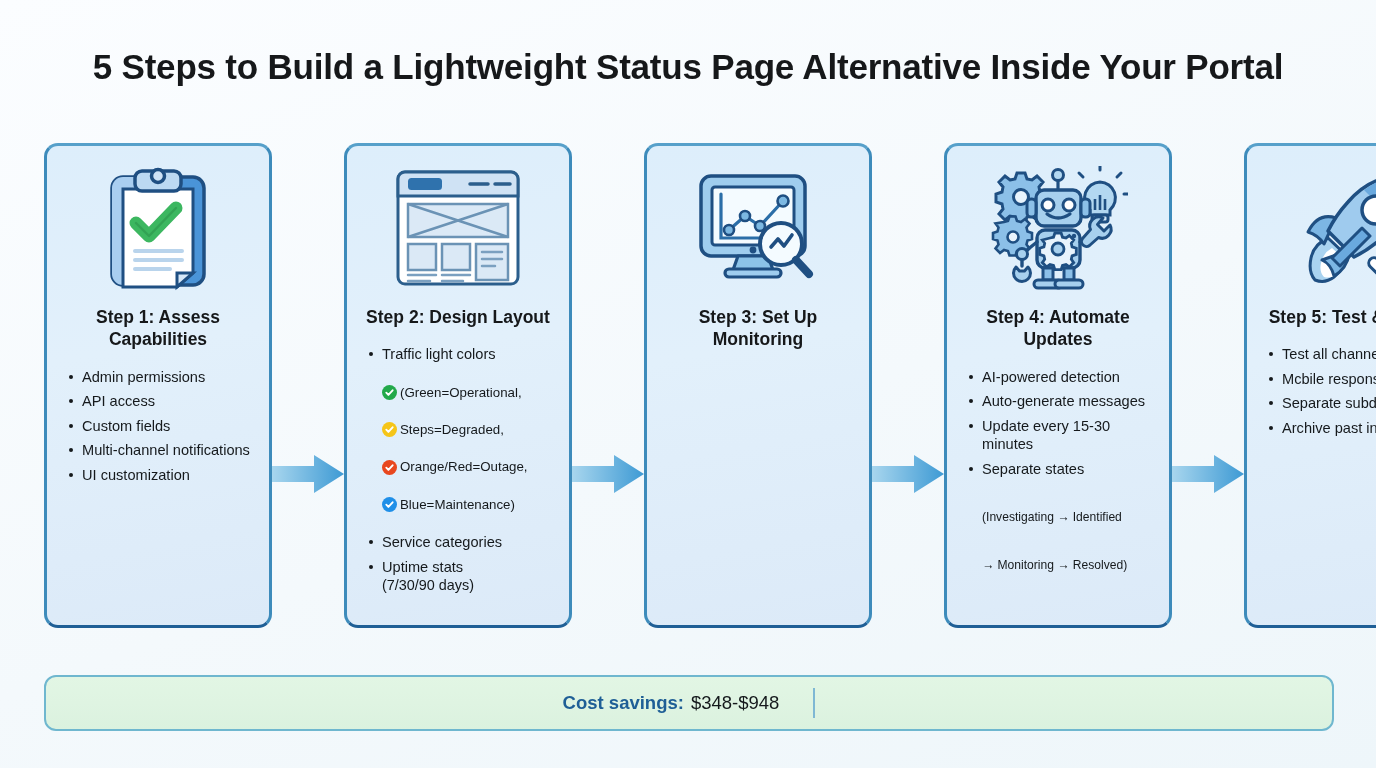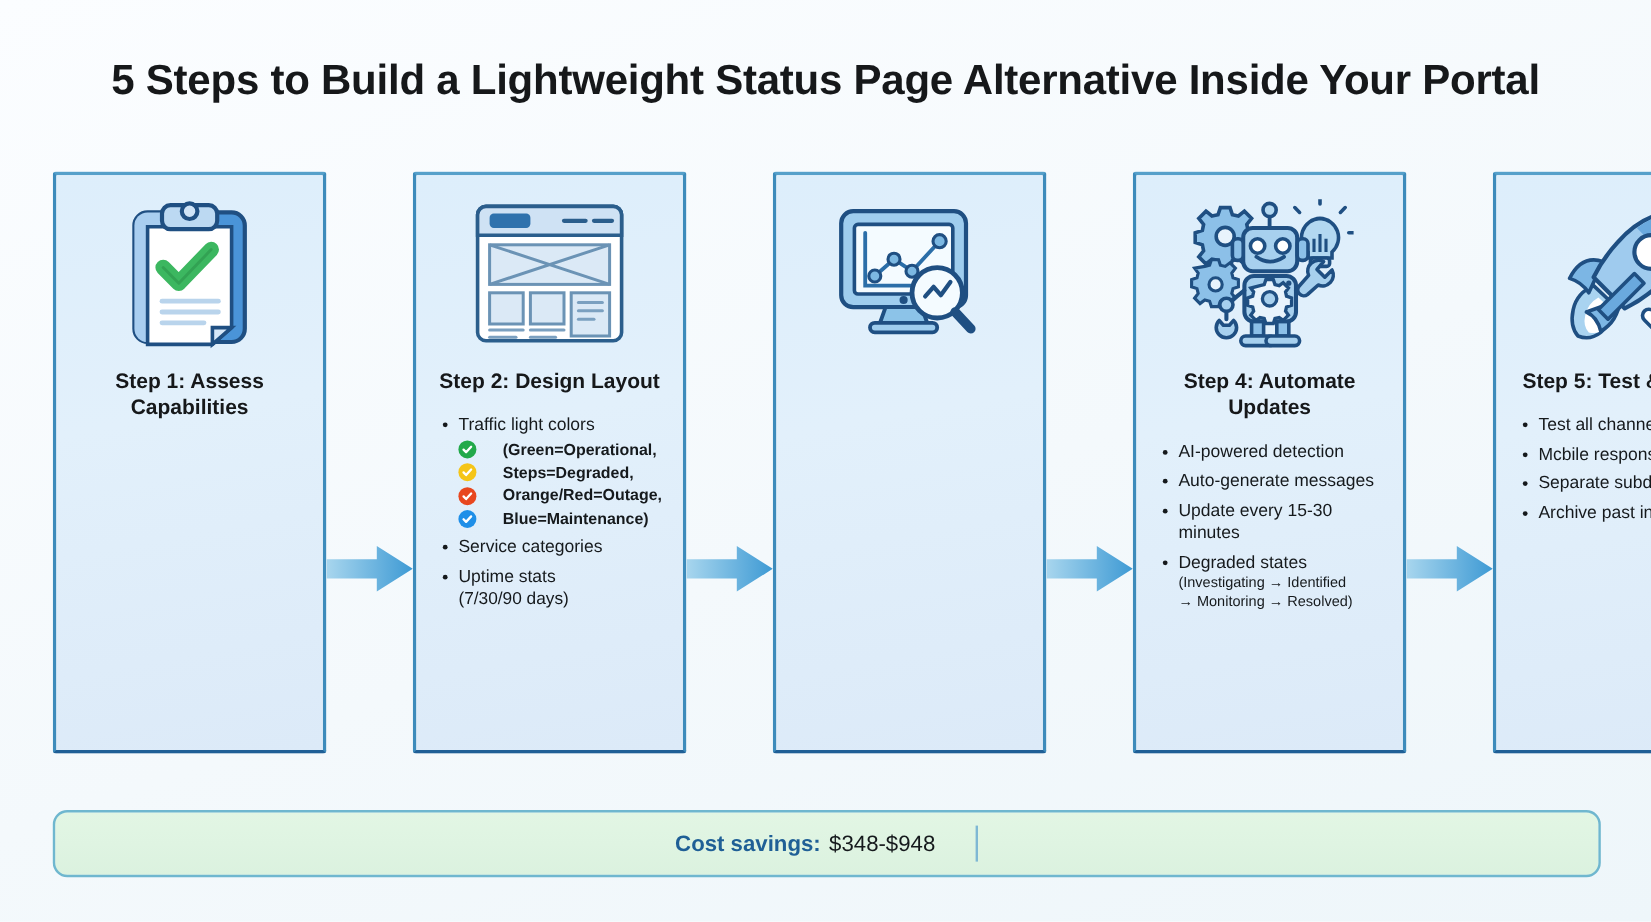--- a/index.html
+++ b/index.html
@@ -43,21 +43,21 @@
     top: 143px;
     width: 1290px;
     height: 485px;
     display: flex;
     align-items: stretch;
   }
   .card {
     position: relative;
     width: 228px;
     flex: 0 0 228px;
-    border-radius: 3px;
+    border-radius: 14px;
     border: 3px solid;
     border-color: #56a0ca #3d8bbb #1f5f96 #3d8bbb;
     background: linear-gradient(170deg, #ddeefb 0%, #e2f0fb 42%, #dceaf8 100%);
     box-sizing: border-box;
     padding: 0;
     overflow: hidden;
   }
   .card-inner {
     position: relative;
     height: 100%;
@@ -112,37 +112,37 @@
   .sub-note {
     display: block;
     font-size: 14.4px;
     line-height: 1.28;
   }
   .tiny-note {
     display: block;
     font-size: 12.1px;
     line-height: 1.3;
     color: #15191c;
+    margin-top: 32px;
   }
 
   
   .status-list {
     list-style: none;
     margin: 2px 0 3px 0;
     padding: 0;
   }
   .status-list li {
     display: flex;
     align-items: center;
-    gap: 22px;
-    margin: 2px 0;
+    gap: 3px;
+    margin: 20px 0;
     font-size: 13.3px;
     line-height: 1.3;
     color: #15191c;
-    font-weight: bold;
   }
   .chk {
     flex: 0 0 auto;
     width: 15px;
     height: 15px;
     border-radius: 50%;
     display: inline-flex;
     align-items: center;
     justify-content: center;
   }
@@ -222,20 +222,27 @@
             <path d="M34 58 l13 13 l27 -28" fill="none" stroke="#3cb760" stroke-width="13" stroke-linecap="round" stroke-linejoin="round"></path>
             <path d="M34 58 l13 13 l27 -28" fill="none" stroke="#2a9248" stroke-width="2.4" stroke-linecap="round" stroke-linejoin="round" opacity="0.55"></path>
             <g stroke="#b9d4ec" stroke-width="4" stroke-linecap="round">
               <line x1="33" y1="86" x2="80" y2="86"></line>
               <line x1="33" y1="95" x2="80" y2="95"></line>
               <line x1="33" y1="104" x2="68" y2="104"></line>
             </g>
           </svg>
         </div>
         <div class="card-title">Step 1: Assess Capabilities</div>
+        <ul class="card-list">
+          <li>Admin permissions</li>
+          <li>API access</li>
+          <li>Custom fields</li>
+          <li>Multi-channel notifications</li>
+          <li>UI customization</li>
+        </ul>
       </div>
     </div>
 
     <div class="arrow-slot">
       <svg class="arrow" width="72" height="42" viewBox="0 0 72 42">
         <defs>
           <linearGradient id="ag1" x1="0" y1="0" x2="1" y2="0">
             <stop offset="0%" stop-color="#a8d6ee"></stop>
               <stop offset="100%" stop-color="#3e9ad4"></stop>
           </linearGradient>
@@ -346,20 +353,21 @@
               <circle cx="90" cy="33" r="5.5"></circle>
             </g>
             <path d="M45 88 h30 l5 14 h-40 z" fill="#8cc3e8" stroke="#1f4f82" stroke-width="3.2" stroke-linejoin="round"></path>
             <rect x="32" y="101" width="56" height="8" rx="4" fill="#9fcdee" stroke="#1f4f82" stroke-width="3.2"></rect>
             <circle cx="60" cy="82" r="3.4" fill="#1f4f82"></circle>
             <circle cx="88" cy="76" r="21" fill="#f4fbff" stroke="#1f4f82" stroke-width="4"></circle>
             <polyline points="78,79 85,71 91,78 99,67" fill="none" stroke="#1f4f82" stroke-width="3.6" stroke-linecap="round" stroke-linejoin="round"></polyline>
             <line x1="103" y1="92" x2="116" y2="106" stroke="#1f4f82" stroke-width="8" stroke-linecap="round"></line>
           </svg>
         </div>
+        <div class="card-title">Step 3: Set Up Monitoring</div>
       </div>
     </div>
 
     <div class="arrow-slot">
       <svg class="arrow" width="72" height="42" viewBox="0 0 72 42">
         <defs>
           <linearGradient id="ag3" x1="0" y1="0" x2="1" y2="0">
             <stop offset="0%" stop-color="#a8d6ee"></stop>
               <stop offset="100%" stop-color="#3e9ad4"></stop>
           </linearGradient>
@@ -428,21 +436,21 @@
             <path d="M50 114 h20 a4 4 0 0 1 0 8 h-20 a4 4 0 0 1 0 -8 z" fill="#a7d0ee" stroke="#1f4f82" stroke-width="3"></path>
             <path d="M71 114 h20 a4 4 0 0 1 0 8 h-20 a4 4 0 0 1 0 -8 z" fill="#a7d0ee" stroke="#1f4f82" stroke-width="3"></path>
           </svg>
         </div>
         <div class="card-title">Step 4: Automate Updates</div>
         <ul class="card-list">
           <li>AI-powered detection</li>
           <li>Auto-generate messages</li>
           <li>Update every 15-30 minutes</li>
           <li>
-            <span>Degraded states</span>
+            <span>Separate states</span>
             <span class="tiny-note">(Investigating → Identified</span>
             <span class="tiny-note">→ Monitoring → Resolved)</span>
           </li>
         </ul>
       </div>
     </div>
 
     <div class="arrow-slot">
       <svg class="arrow" width="72" height="42" viewBox="0 0 72 42">
         <defs>

